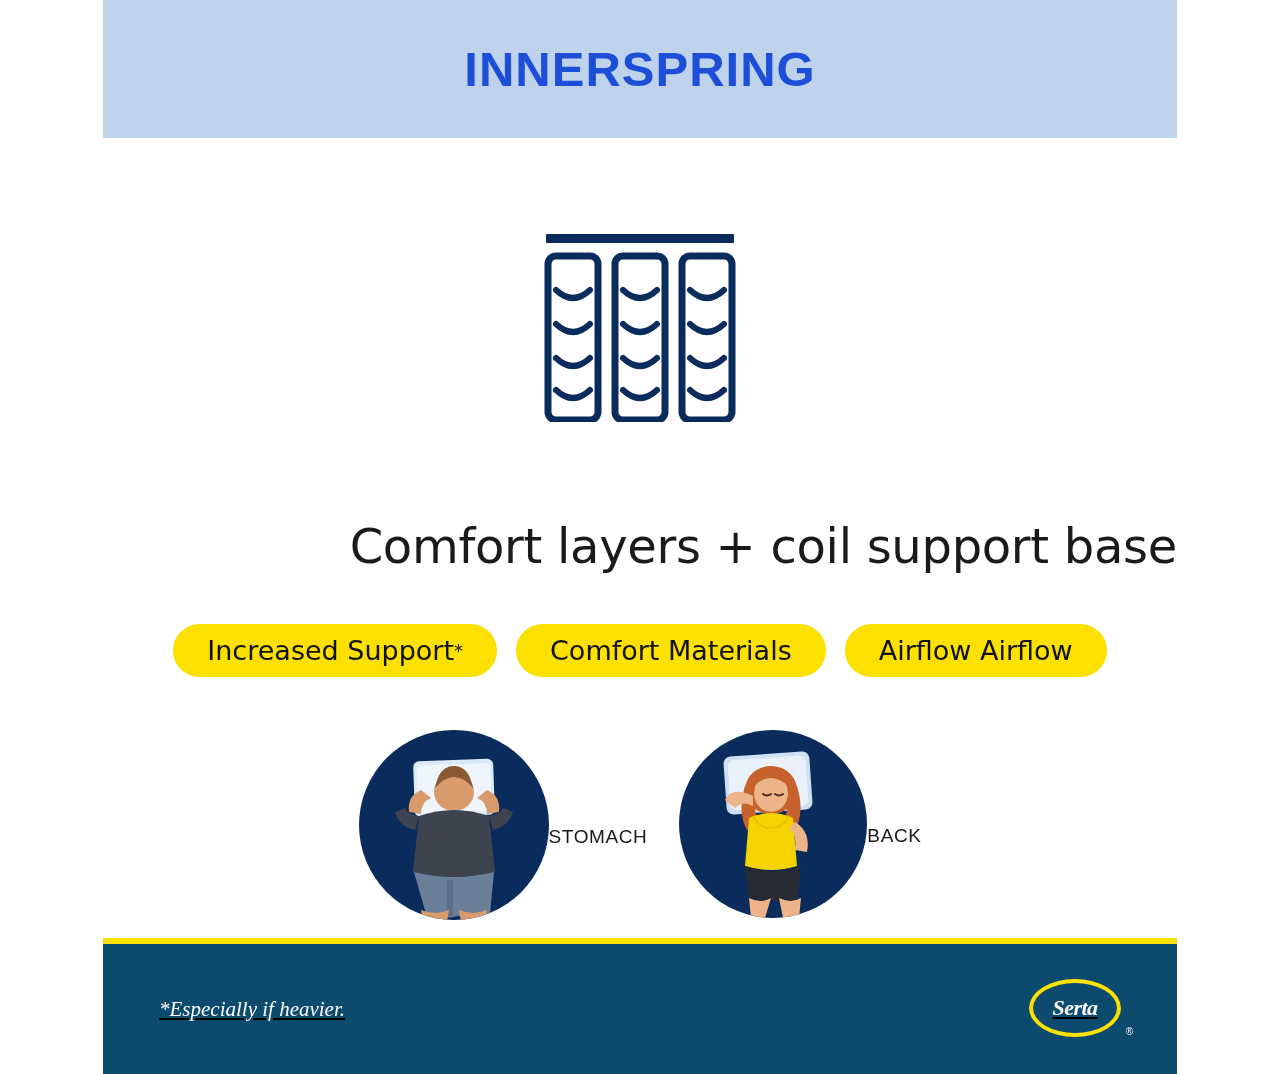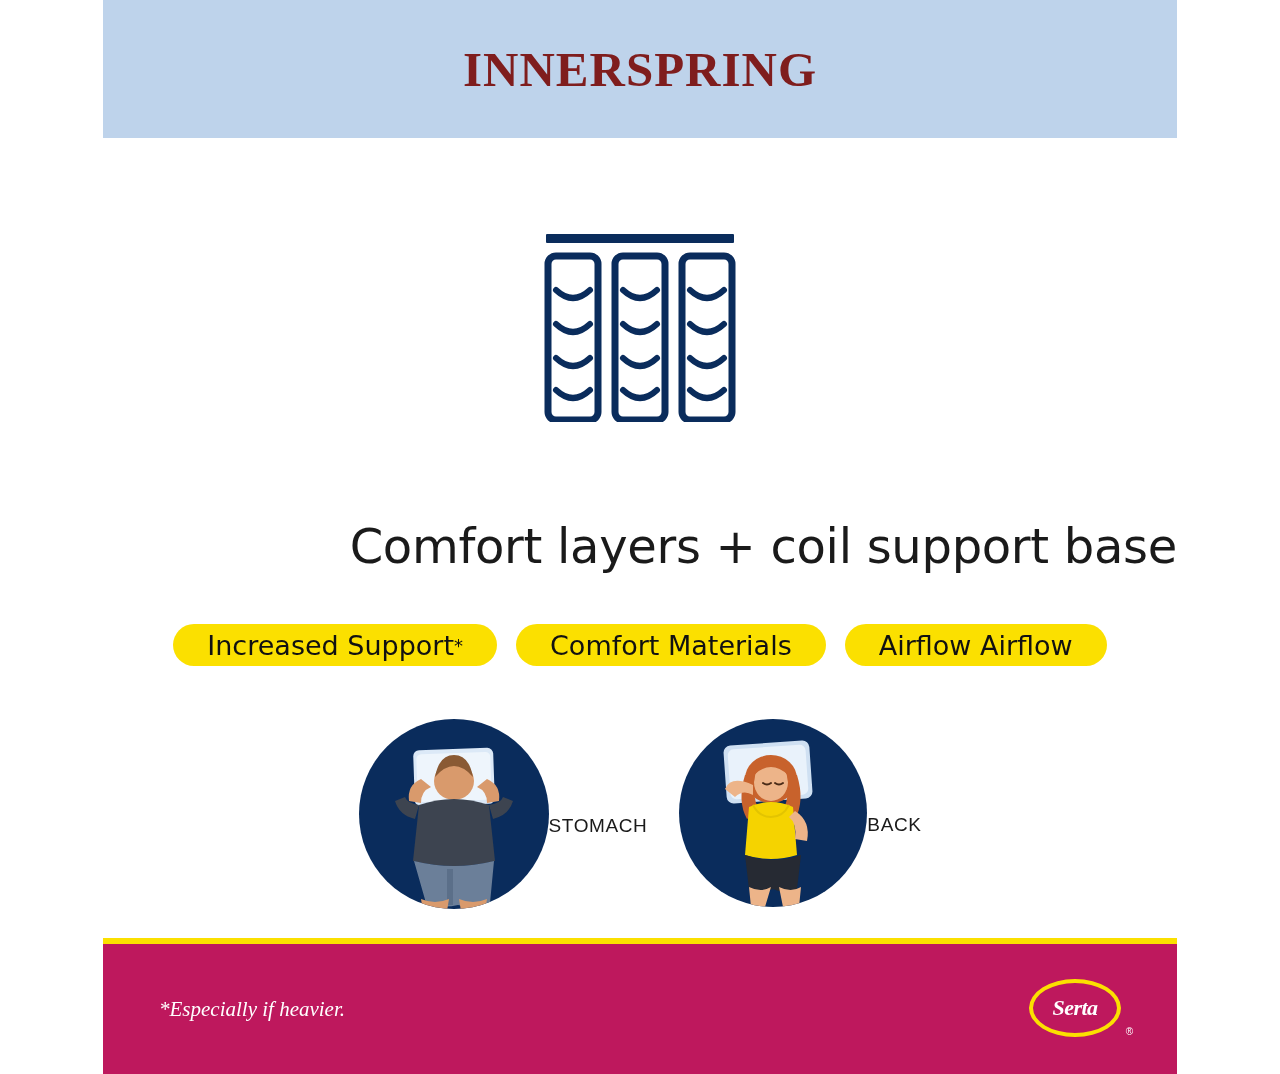--- a/index.html
+++ b/index.html
@@ -24,22 +24,22 @@
     height: 138px;
     background: #bed3eb;
     display: flex;
     align-items: center;
     justify-content: center;
   }
   .header-title {
     font-size: 49px;
     font-weight: bold;
     letter-spacing: 1px;
-    color: #7f1d1d;
-    font-family: Liberation Serif, serif;
+    color: #1d4ed8;
+    font-family: Liberation Sans, sans-serif;
   }
   
   .icon-wrap {
     width: 100%;
     height: 250px;
     display: flex;
     align-items: center;
     justify-content: center;
     margin-top: 64px;
   }
@@ -57,21 +57,21 @@
   .pills {
     margin-top: 50px;
     display: flex;
     justify-content: center;
     align-items: center;
     gap: 19px;
   }
   .pill {
     background: #fbe000;
     border-radius: 28px;
-    height: 42px;
+    height: 53px;
     display: flex;
     align-items: center;
     justify-content: center;
     padding: 0 34px;
     font-size: 27px;
     color: #111111;
     font-family: "DejaVu Sans", sans-serif;
     white-space: nowrap;
   }
   .pill sup { font-size: 18px; vertical-align: super; }
@@ -100,26 +100,27 @@
     color: #1a1a1a;
     font-family: "Liberation Sans", sans-serif;
   }
   
   .footer {
     position: absolute;
     left: 0;
     bottom: 0;
     width: 100%;
     height: 136px;
-    background: #be185d;
+    background: #0c4a6e;
     border-top: 6px solid #fbe000;
     display: flex;
     align-items: center;
     justify-content: space-between;
     padding: 0 56px;
+    text-decoration: underline;
   }
   .footnote {
     color: #ffffff;
     font-size: 21px;
     font-style: italic;
     font-family: "Liberation Serif", serif;
   }
   .logo {
     width: 92px;
     height: 60px;

